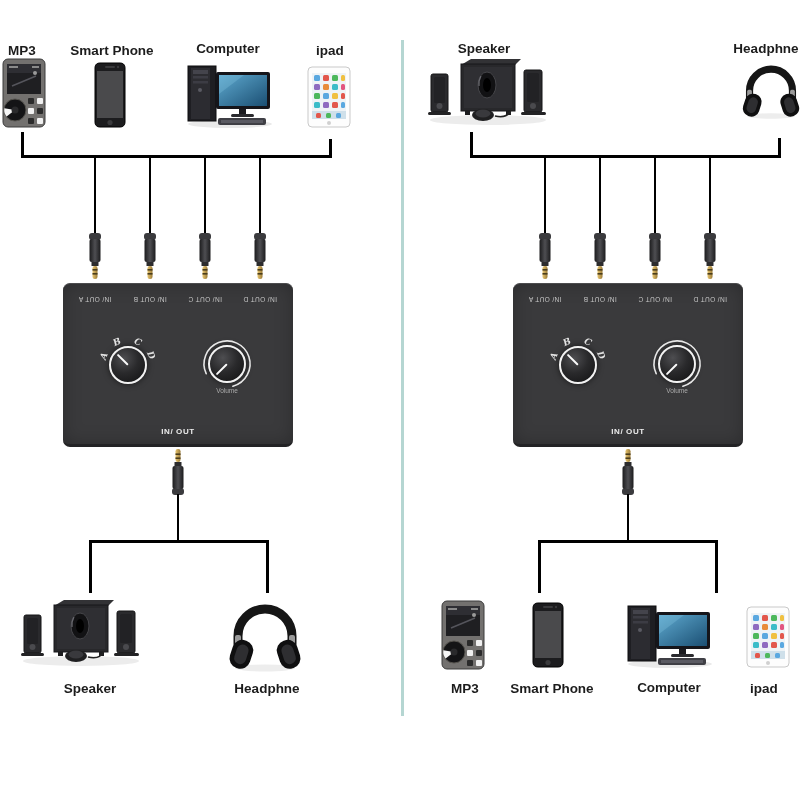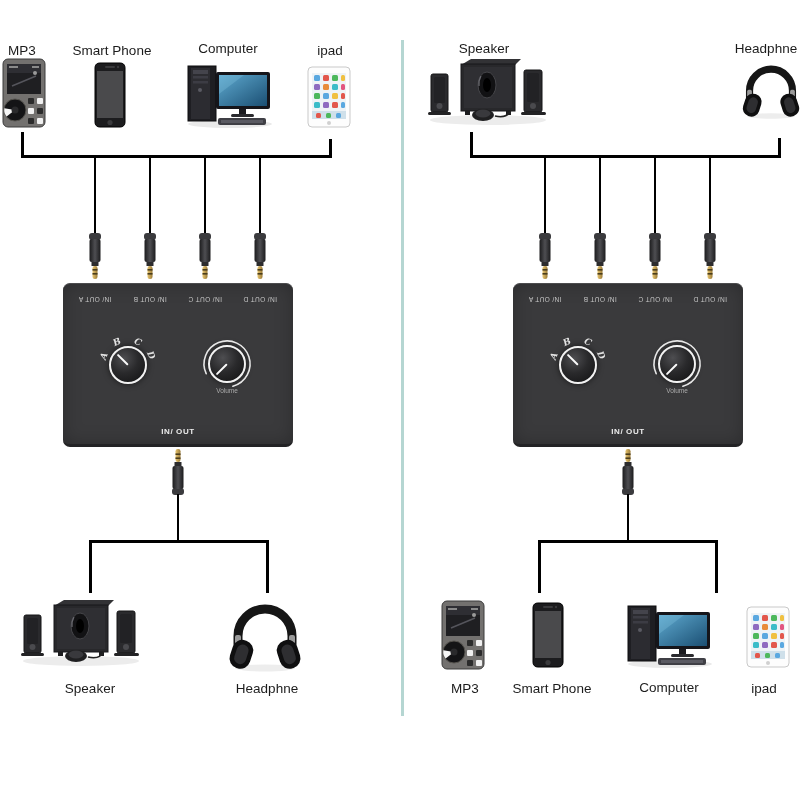--- a/index.html
+++ b/index.html
@@ -5,21 +5,21 @@
   :root{
     --background:#ffffff; --divider:#b5d6d2; --wire:#000000;
     --device-body:#3a3a3c; --port-text:#c6c6c6; --knob-ring:#f2f2f2;
   }
   html,body{margin:0;padding:0;}
   body{background:var(--background); font-family:"Liberation Sans",sans-serif;}
   #canvas{position:relative;width:800px;height:800px;background:var(--background);overflow:hidden;}
 
   .divider{position:absolute;background:var(--divider);}
 
-  .dev-label{position:absolute;font-weight:normal;font-size:13.5px;color:#1c1c1c;
+  .dev-label{position:absolute;font-weight:bold;font-size:13.5px;color:#1c1c1c;
     transform:translateX(-50%);white-space:nowrap;}
 
   .wire-v{position:absolute;width:2px;background:var(--wire);}
   .wire-v3{position:absolute;width:3px;background:var(--wire);}
   .wire-h{position:absolute;height:3px;background:var(--wire);}
 
   .dev{position:absolute;}
 
   .plug{position:absolute;width:14px;height:48px;}
   .plug.up{transform:scaleY(-1);}

